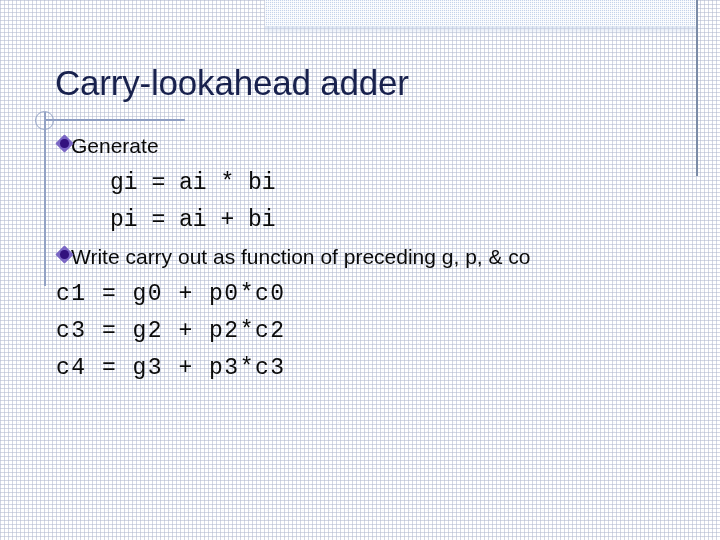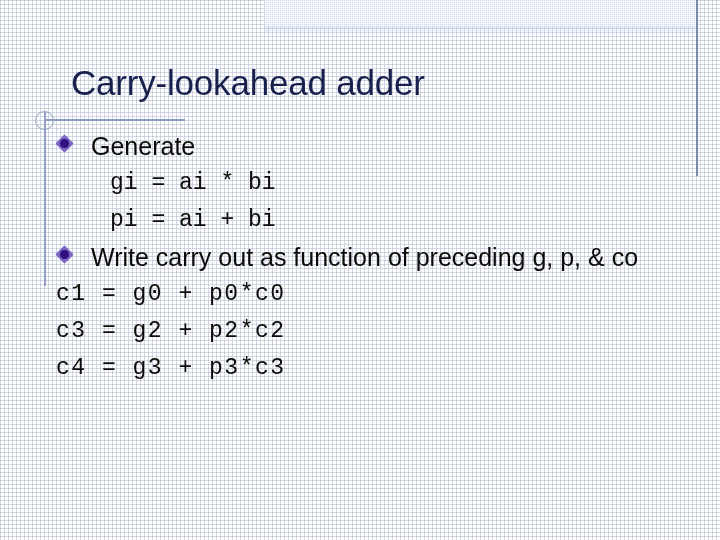--- a/index.html
+++ b/index.html
@@ -94,21 +94,20 @@
   .title {
     position: absolute;
     left: 55px;
     top: 61px;
     font-size: 35px;
     line-height: 44px;
     letter-spacing: -0.2px;
     color: #18214d;
     font-family: "Liberation Sans", sans-serif;
     white-space: nowrap;
-    margin-left: 16px;
   }
 
   
   .title-rule {
     position: absolute;
     left: 44px;
     top: 119px;
     width: 141px;
     height: 2px;
     background: #8e9ec2;
@@ -164,22 +163,22 @@
   }
   .bullet-marker .inner {
     position: absolute;
     left: 3.2px; top: 3.2px;
     width: 8.6px; height: 8.6px;
     background: #32117e;
     border-radius: 50%;
   }
   .bullet-text {
     display: inline-block;
-    margin-left: 34px;
-    font-size: 25px;
+    margin-left: 14px;
+    font-size: 21px;
     line-height: 36px;
     color: #0a0a0a;
     font-family: "Liberation Sans", sans-serif;
     vertical-align: top;
   }
 
   .code-line {
     display: block;
     height: 37px;
     padding-left: 110px;

